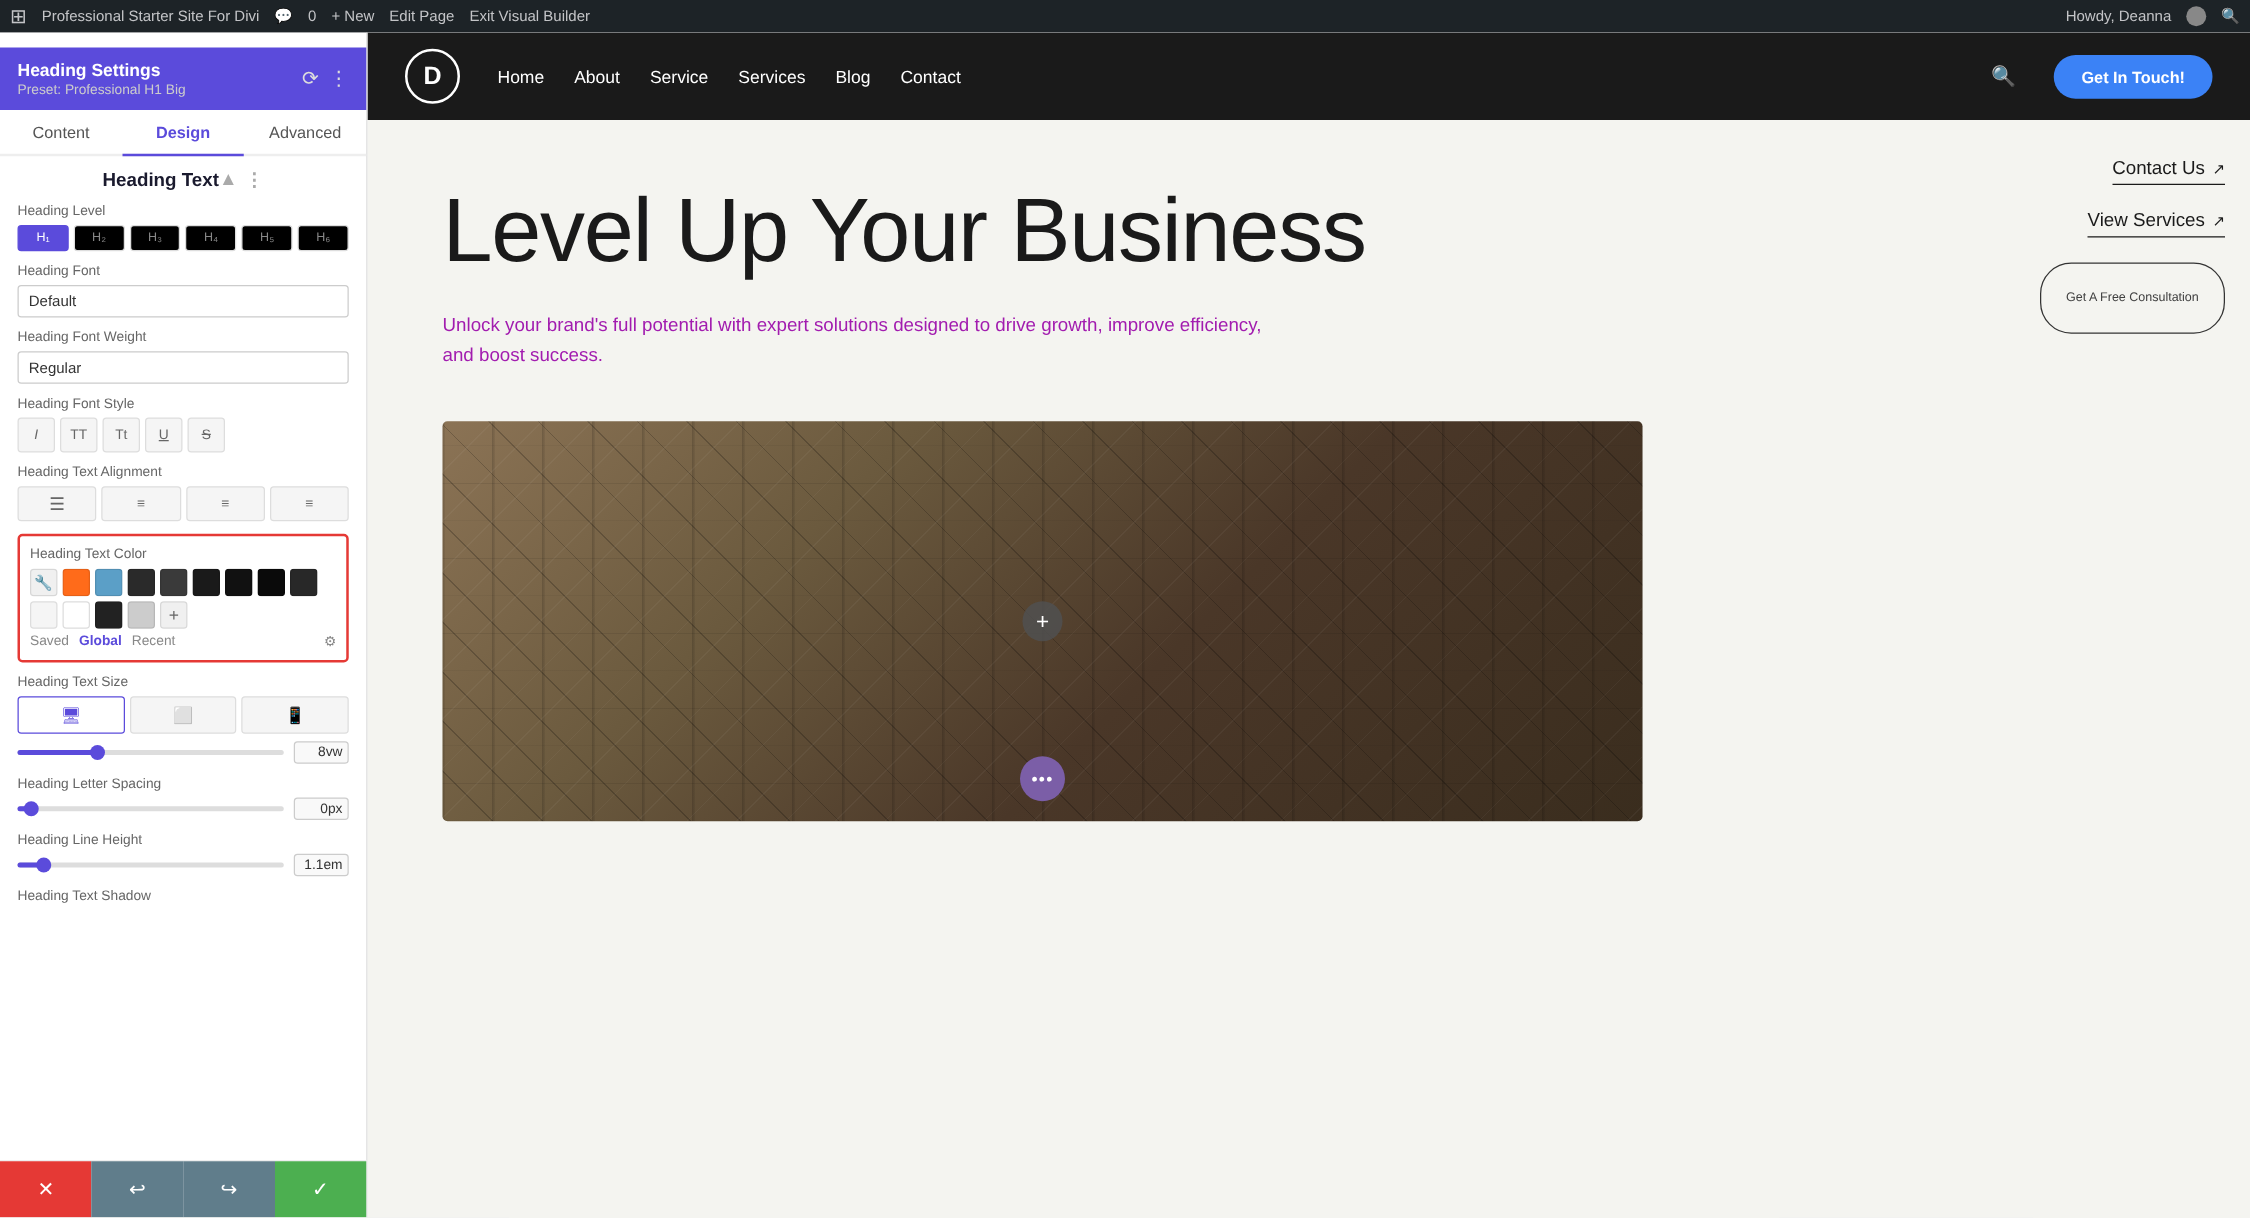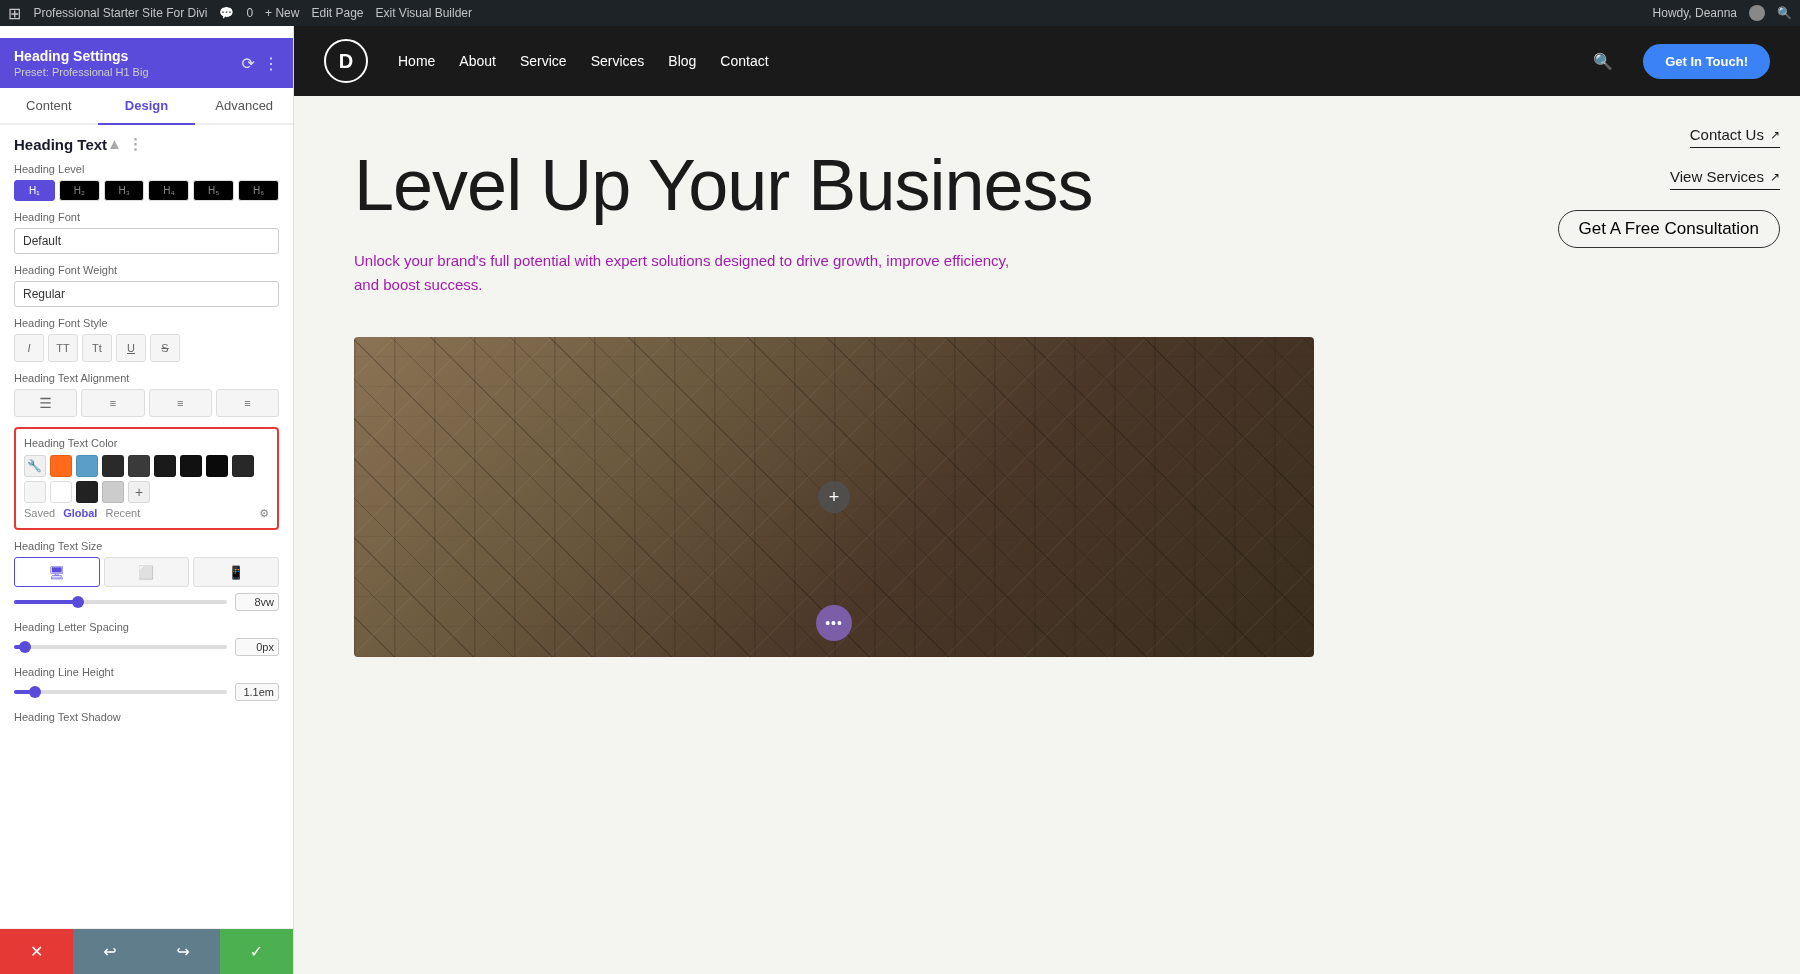--- a/index.html
+++ b/index.html
@@ -82,21 +82,21 @@
       padding: 10px 14px;
     }
 
     .heading-text-label {
       font-size: 15px;
       font-weight: 700;
       color: #1a1a2e;
       margin-bottom: 6px;
       display: flex;
       align-items: center;
-      justify-content: flex-start;
+      justify-content: center;
     }
 
     .field-label {
       font-size: 11px;
       color: #666;
       margin-bottom: 5px;
       margin-top: 10px;
       font-weight: 500;
     }
 
@@ -457,23 +457,23 @@
       cursor: pointer;
       border-bottom: 1px solid #1a1a1a;
       padding-bottom: 4px;
       text-decoration: none;
     }
     .cta-link .arrow { font-size: 12px; }
 
     .cta-button {
       border: 1.5px solid #333;
       border-radius: 25px;
-      padding: 8px 20px;
-      font-size: 17px;
-      color: #000000;
+      padding: 22px 20px;
+      font-size: 10px;
+      color: #404040;
       cursor: pointer;
       background: transparent;
       white-space: nowrap;
     }
 
     
     ::-webkit-scrollbar { width: 4px; }
     ::-webkit-scrollbar-track { background: #f0f0f0; }
     ::-webkit-scrollbar-thumb { background: #ccc; border-radius: 2px; }
   </style>

